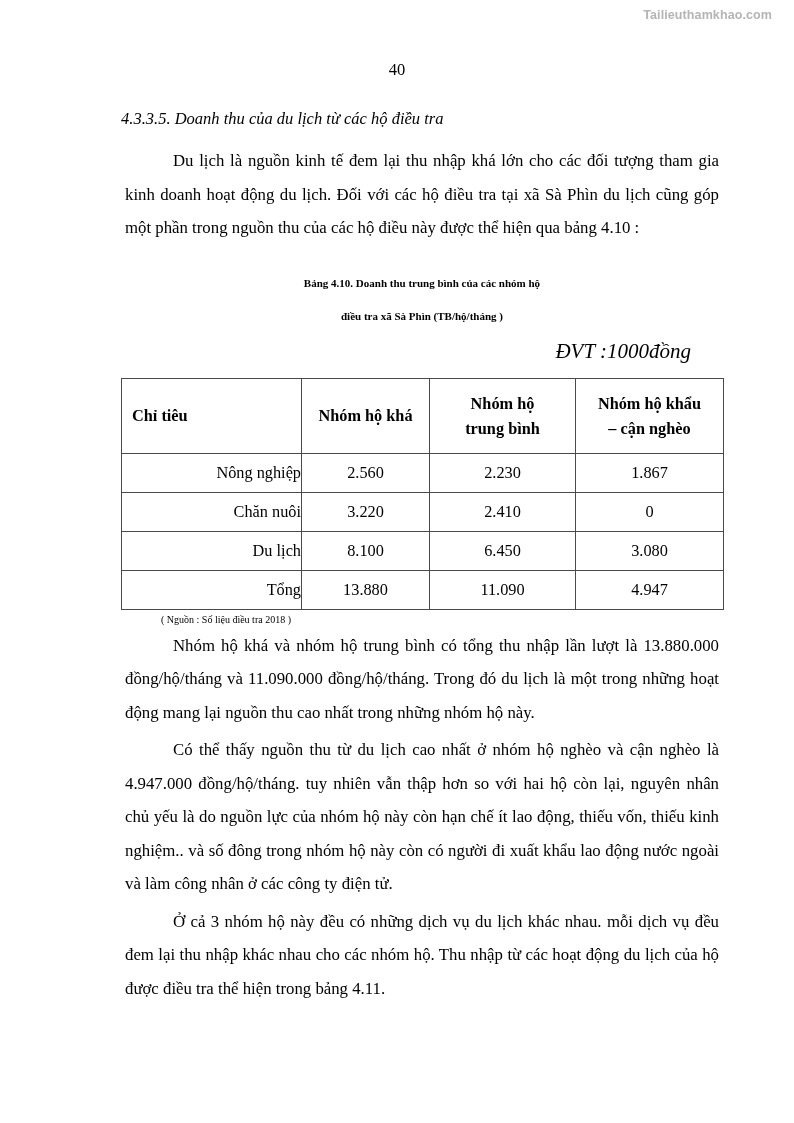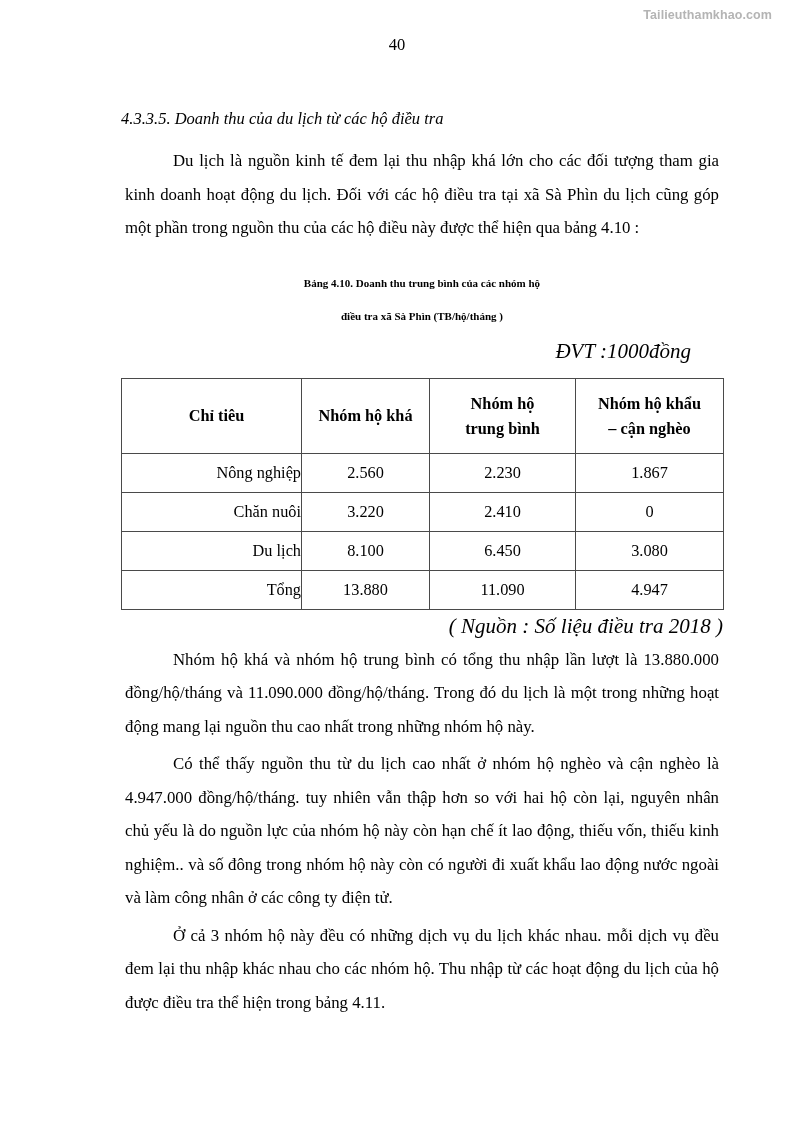--- a/index.html
+++ b/index.html
@@ -26,21 +26,21 @@
     right: 22px;
     font-family: "Liberation Sans", "DejaVu Sans", sans-serif;
     font-size: 12.5px;
     color: #b4b4b4;
     letter-spacing: 0.1px;
     white-space: nowrap;
     font-weight: bold;
   }
   .page-number {
     position: absolute;
-    top: 37px;
+    top: 62px;
     left: 0;
     width: 794px;
     text-align: center;
     font-size: 16.5px;
     line-height: 1;
   }
   .content {
     position: absolute;
     left: 121px;
     top: 108px;
@@ -86,21 +86,21 @@
     font-size: 16.3px;
     padding: 0;
     vertical-align: middle;
   }
   table.data-table thead th {
     font-weight: bold;
     height: 74px;
     line-height: 25px;
   }
   table.data-table thead th.h-label {
-    text-align: center;
+    text-align: left;
     padding-left: 10px;
   }
   table.data-table thead th.h-center {
     text-align: center;
   }
   table.data-table tbody td {
     height: 38px;
     line-height: 20px;
   }
   table.data-table tbody td.rowlabel {
@@ -109,23 +109,22 @@
   }
   table.data-table tbody td.num {
     text-align: center;
   }
   col.c1 { width: 180px; }
   col.c2 { width: 128px; }
   col.c3 { width: 146px; }
   col.c4 { width: 148px; }
   .source-note {
     margin: 4px 0 0 0;
-    text-align: right;
-    font-style: italic;
-    font-size: 21px;
+    text-align: left;
+    font-size: 10px;
     padding-left: 40px;
   }
   .par-block {
     margin-top: 4px;
   }
   .hdr-line { display: block; }
 </style>
 </head>
 <body>
 

